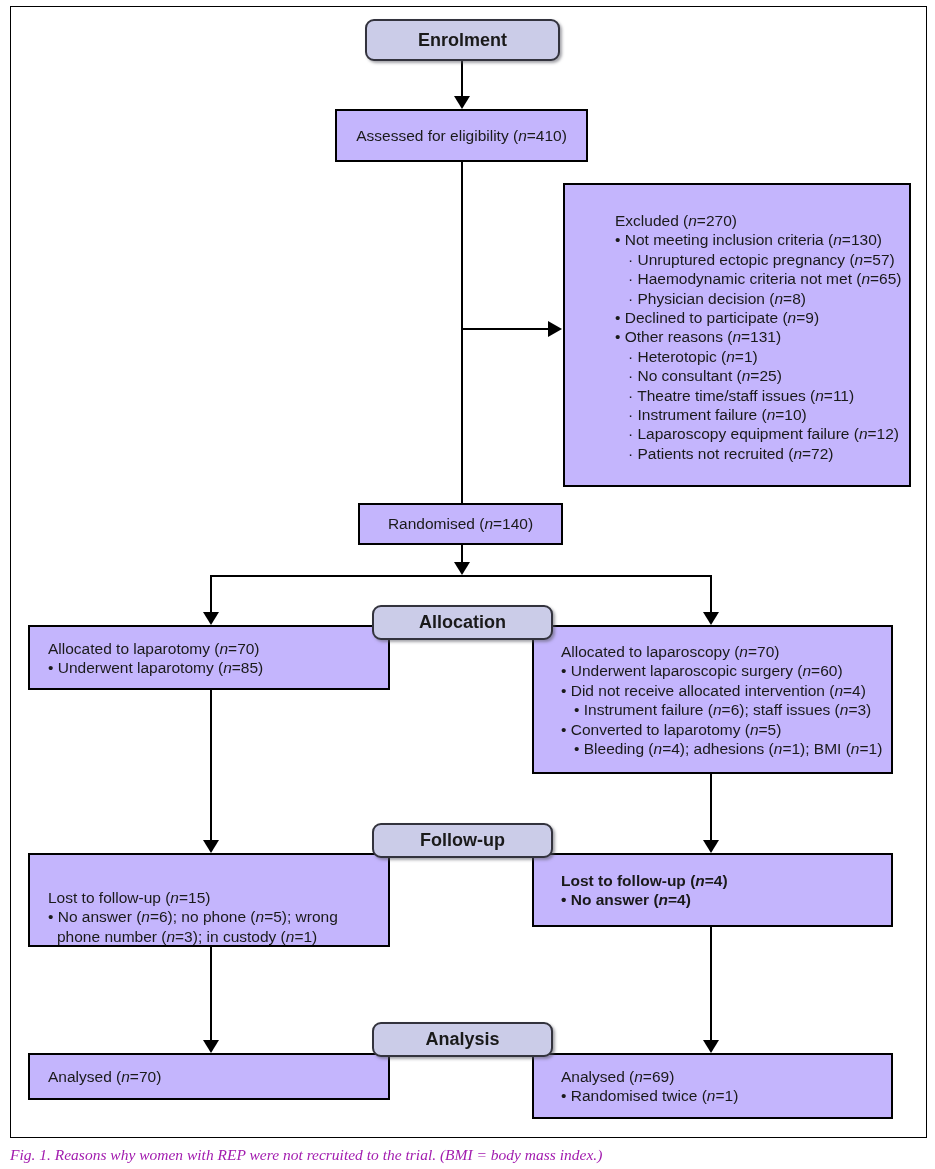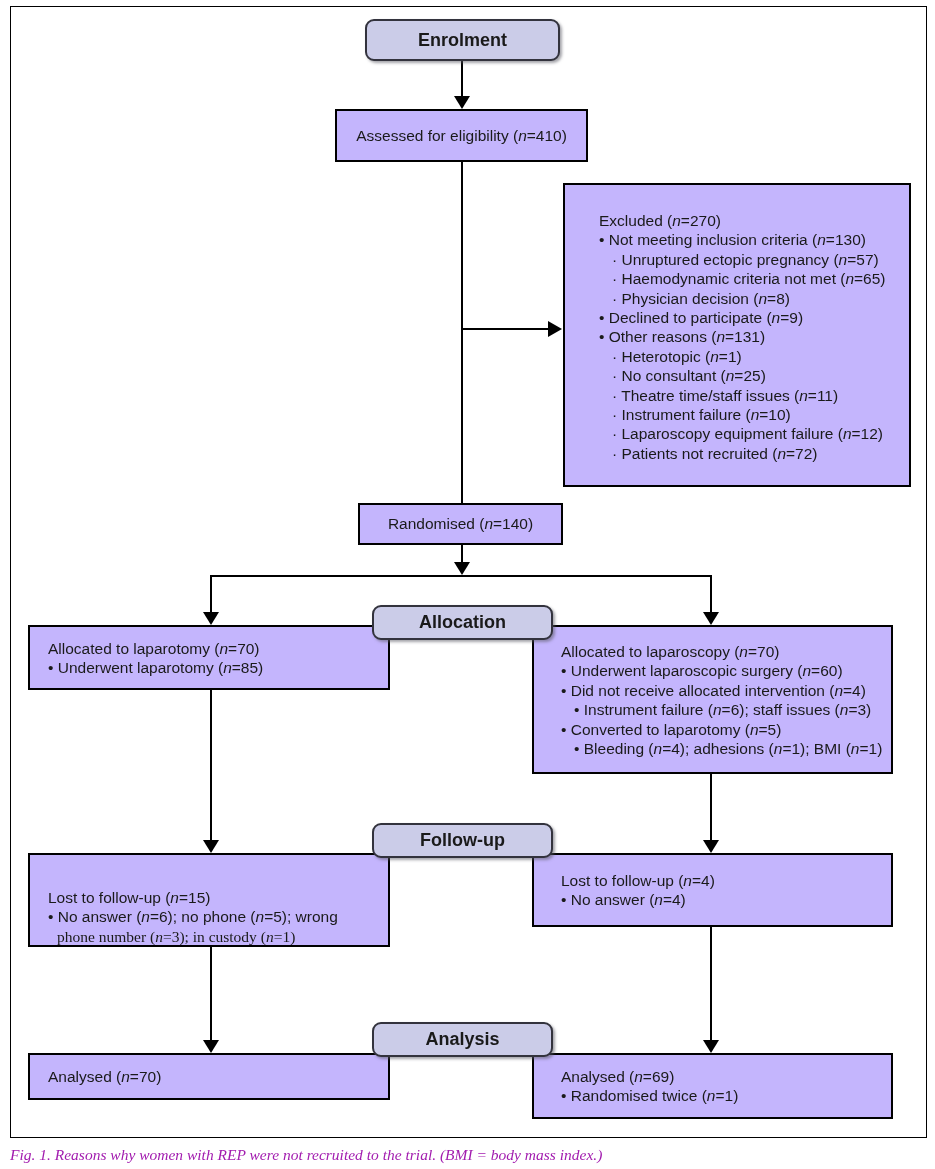--- a/index.html
+++ b/index.html
@@ -12,21 +12,21 @@
   .stage-label{position:absolute;background:var(--label-fill,#cbcce8);
                border:2px solid var(--label-border,#33333d);border-radius:9px;
                box-sizing:border-box;display:flex;align-items:center;justify-content:center;
                font-weight:bold;font-size:18px;z-index:5;
                box-shadow:2px 2px 3px rgba(90,90,100,0.55);}
   .center-text{display:flex;align-items:center;justify-content:center;
                font-size:15.5px;}
   .lines{font-size:15.5px;line-height:19.4px;}
   .lines > div{white-space:nowrap;}
   .ind1{margin-left:13px;}
-  .hang{margin-left:9px;font-family:Liberation Serif, serif;}
+  .hang{margin-left:9px;}
   .vline{position:absolute;width:2px;background:var(--line-color,#000);z-index:1;}
   .hline{position:absolute;height:2px;background:var(--line-color,#000);z-index:1;}
   .ah-down{position:absolute;width:0;height:0;z-index:3;
            border-left:8px solid transparent;border-right:8px solid transparent;
            border-top:13px solid var(--line-color,#000);}
   .ah-right{position:absolute;width:0;height:0;z-index:3;
             border-top:8px solid transparent;border-bottom:8px solid transparent;
             border-left:14px solid var(--line-color,#000);}
   #caption{position:absolute;left:10px;top:1146px;width:915px;
            font-family:"Liberation Serif",serif;font-style:italic;font-size:15.5px;color:#a21caf;}
@@ -68,21 +68,21 @@
     <div class="ah-down" style="left:703px;top:840px;"></div>
 
     <div class="vline" style="left:210px;top:947px;height:93px;"></div>
     <div class="ah-down" style="left:203px;top:1040px;"></div>
     <div class="vline" style="left:710px;top:927px;height:113px;"></div>
     <div class="ah-down" style="left:703px;top:1040px;"></div>
 
     <div class="flow-box center-text" style="left:335px;top:109px;width:253px;height:53px;">Assessed for eligibility (<i>n</i>=410)</div>
 
     <div class="flow-box" style="left:563px;top:183px;width:348px;height:304px;">
-      <div class="lines" style="padding:26px 8px 0 34px;">
+      <div class="lines" style="padding:26px 8px 0 34px;margin-left:16px;">
         <div>Excluded (<i>n</i>=270)</div>
         <div>• Not meeting inclusion criteria (<i>n</i>=130)</div>
         <div class="ind1">· Unruptured ectopic pregnancy (<i>n</i>=57)</div>
         <div class="ind1">· Haemodynamic criteria not met (<i>n</i>=65)</div>
         <div class="ind1">· Physician decision (<i>n</i>=8)</div>
         <div>• Declined to participate (<i>n</i>=9)</div>
         <div>• Other reasons (<i>n</i>=131)</div>
         <div class="ind1">· Heterotopic (<i>n</i>=1)</div>
         <div class="ind1">· No consultant (<i>n</i>=25)</div>
         <div class="ind1">· Theatre time/staff issues (<i>n</i>=11)</div>
@@ -114,21 +114,21 @@
 
     <div class="flow-box" style="left:28px;top:853px;width:362px;height:94px;">
       <div class="lines" style="padding:33px 6px 0 18px;">
         <div>Lost to follow-up (<i>n</i>=15)</div>
         <div>• No answer (<i>n</i>=6); no phone (<i>n</i>=5); wrong</div>
         <div class="hang">phone number (<i>n</i>=3); in custody (<i>n</i>=1)</div>
       </div>
     </div>
 
     <div class="flow-box" style="left:532px;top:853px;width:361px;height:74px;">
-      <div class="lines" style="padding:16px 4px 0 27px;">
+      <div class="lines" style="padding:16px 4px 0 27px;font-weight:bold;">
         <div>Lost to follow-up (<i>n</i>=4)</div>
         <div>• No answer (<i>n</i>=4)</div>
       </div>
     </div>
 
     <div class="flow-box" style="left:28px;top:1053px;width:362px;height:47px;display:flex;align-items:center;">
       <div class="lines" style="padding-left:18px;">
         <div>Analysed (<i>n</i>=70)</div>
       </div>
     </div>

